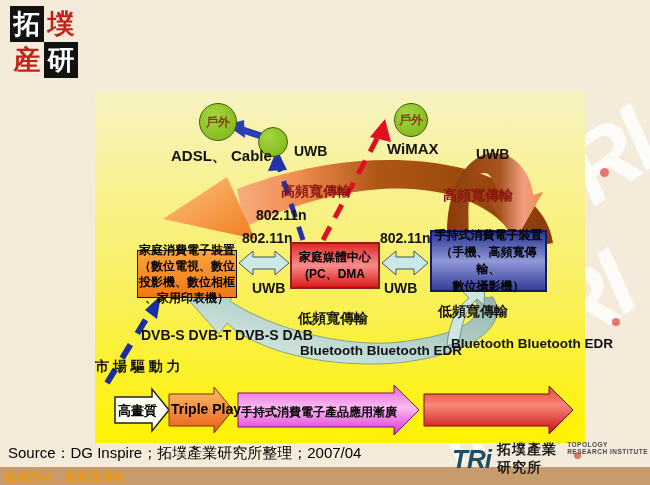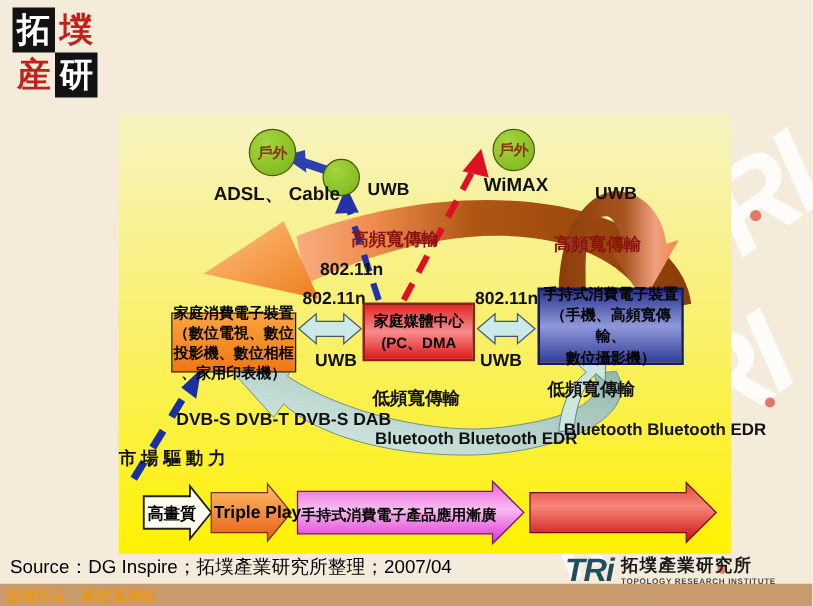--- a/index.html
+++ b/index.html
@@ -48,21 +48,21 @@
               background:linear-gradient(180deg,#2A3590 0%,#8F98D8 50%,#333E98 100%); border:2px solid #141C5C; }
 
   .fl { position:absolute; z-index:3; color:#000; white-space:nowrap; }
 
   
   .source { left:8px; top:444px; z-index:4; font:400 15px "Liberation Sans",sans-serif; color:#000; }
   .bar { left:0; top:467px; width:650px; height:18px; background:#C79B6E; z-index:2; }
   .copyright { left:5px; top:469px; z-index:3; font:700 12px "Liberation Sans",sans-serif; color:#E8991C; }
   .trilogo { left:452px; top:441px; z-index:4; display:flex; align-items:center; gap:6px; }
   .tri { position:relative; font:italic 800 26px "Liberation Sans",sans-serif; color:#1D4E63; letter-spacing:-1px; }
-  .tri-names { display:flex; flex-direction:column; }
+  .tri-names { display:flex; flex-direction:row; }
   .tri-cn { font:700 14px "Liberation Serif","DejaVu Serif",serif; color:#1A1A1A; letter-spacing:1px; }
   .tri-en { font:700 6.5px "Liberation Sans",sans-serif; color:#4A4A4A; letter-spacing:.5px; }
 </style>
 </head>
 <body>
 
 <div class="page">
 
   <div class="wm" style="left:520px; top:118px;">TRI</div>
   <div class="wm" style="left:498px; top:262px;">TRI</div>

